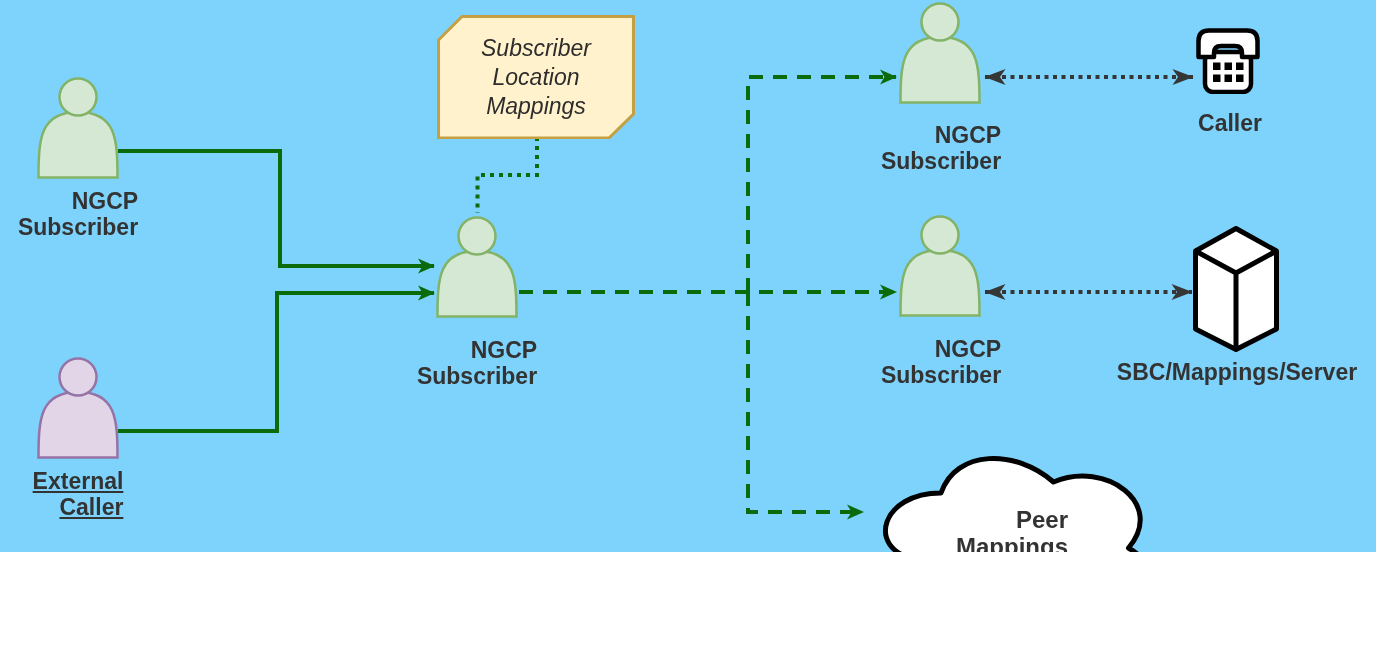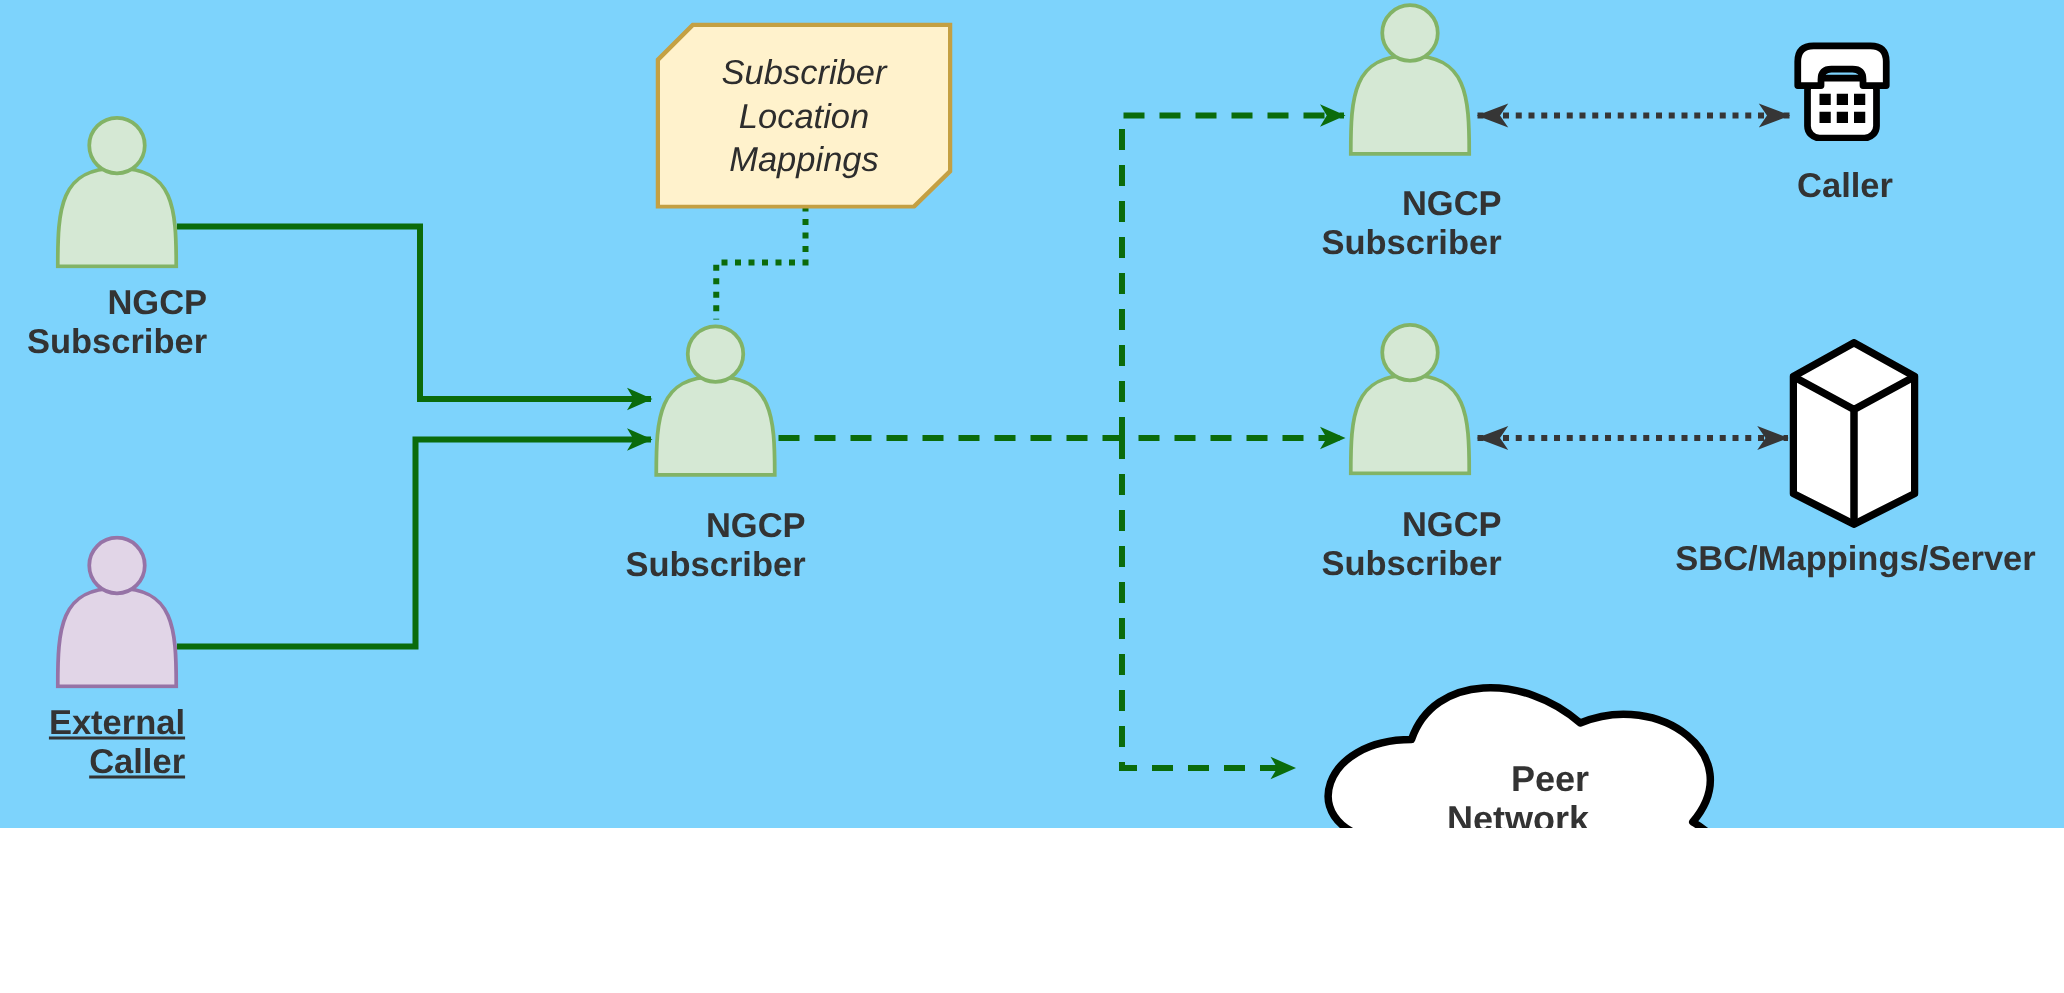--- a/index.html
+++ b/index.html
@@ -126,15 +126,15 @@
     </svg>
   </div>
   <div class="label" style="left:1237px;top:359px;">SBC/Mappings/Server</div>
 
   <div class="node" style="left:862px;top:434px;">
     <svg width="308" height="228" viewBox="-4 -4 308 228">
       <path d="M 75 55 C 15 55 0 110 48 121 C 0 145 54 198 93 176 C 120 220 210 220 240 176 C 300 176 300 132 262.5 110 C 300 66 240 22 187.5 44 C 150 11 90 11 75 55 Z" fill="#ffffff" stroke="#000000" stroke-width="5" stroke-linejoin="round"></path>
     </svg>
   </div>
   <div class="label label-big" style="left:1012px;top:506px;">Peer
-Network</div>
+Mappings</div>
 
 </div>
 
 </body></html>

